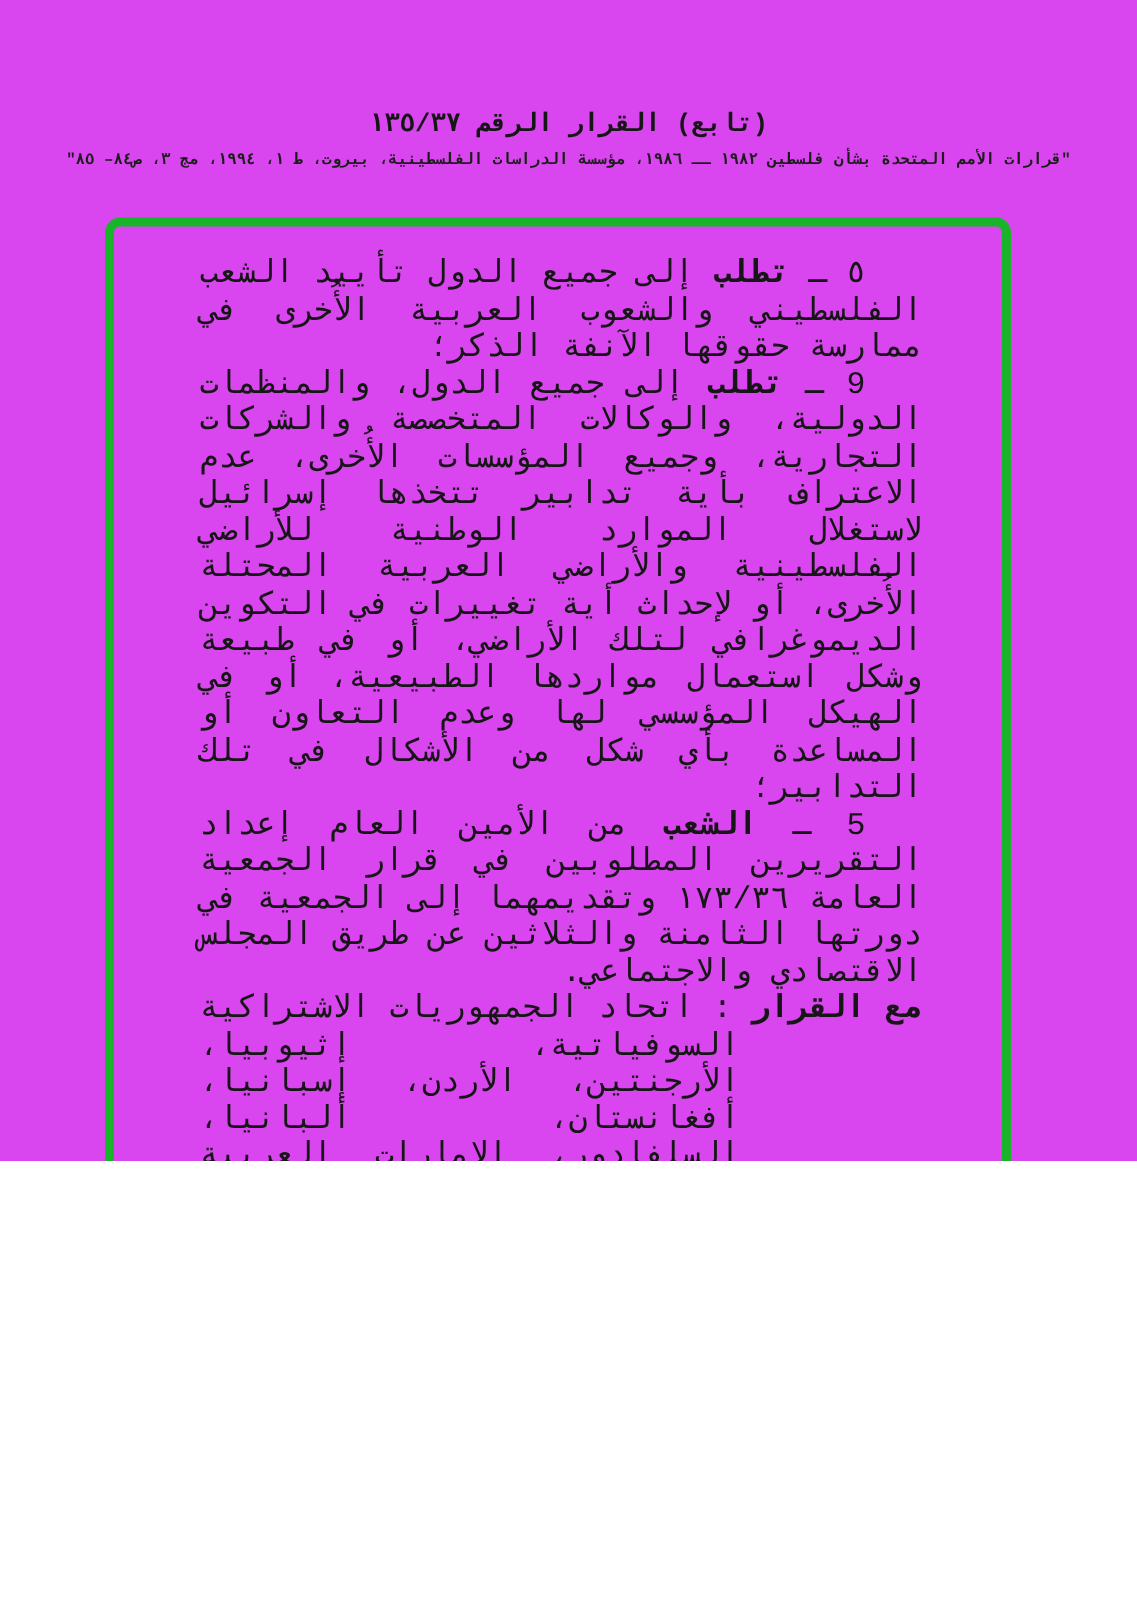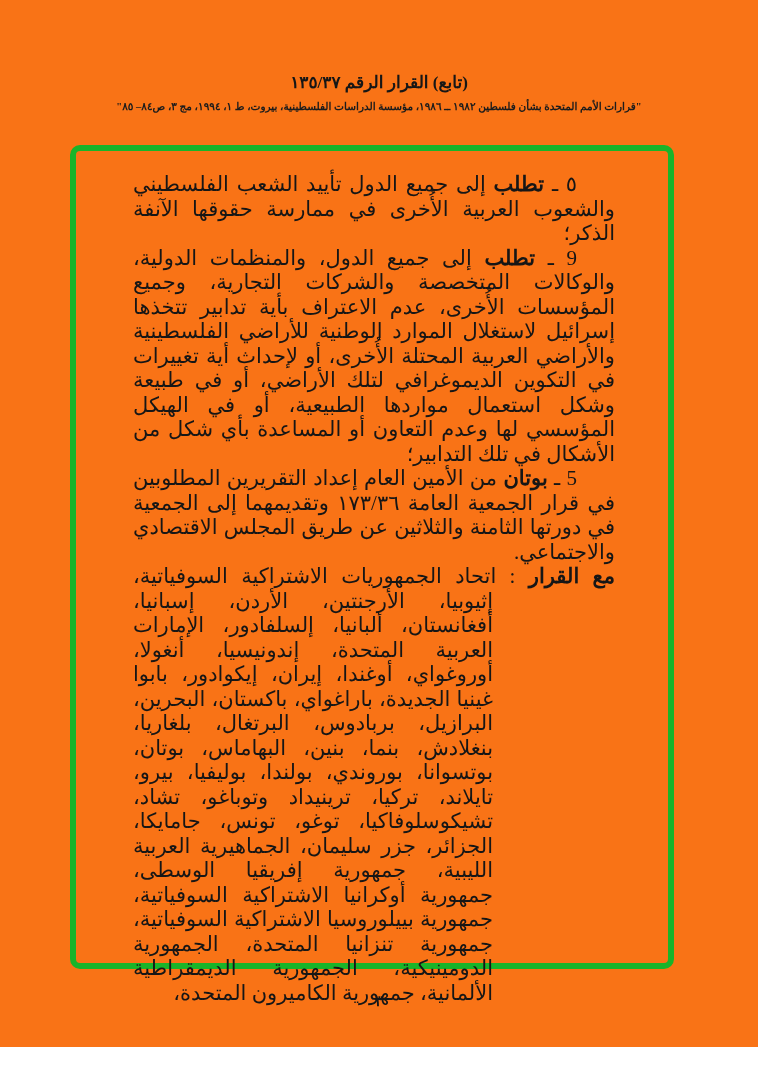--- a/index.html
+++ b/index.html
@@ -1,21 +1,21 @@
 <!DOCTYPE html>
 <html lang="ar" style="--box-green: #19b42a;"><head>
 <meta charset="utf-8">
 <style>
   html, body { margin: 0; padding: 0; background: #ffffff; }
   .page {
     position: relative;
     width: 758px;
-    height: 1047px;
-    background: #f97316;
-    font-family: Liberation Serif, serif;
+    height: 774px;
+    background: #d946ef;
+    font-family: Liberation Mono, monospace;
     color: #161616;
     overflow: hidden;
   }
   .hdr-title {
     position: absolute;
     top: 72px; left: 0; right: 0;
     text-align: center;
     direction: rtl;
     font-size: 17px;
     font-weight: bold;
@@ -88,21 +88,21 @@
     </p>
 
     <p class="clause">
       <span>9 ـ</span>
       <b>تطلب</b>
       <span>إلى جميع الدول، والمنظمات الدولية، والوكالات المتخصصة والشركات التجارية، وجميع المؤسسات الأُخرى، عدم الاعتراف بأية تدابير تتخذها إسرائيل لاستغلال الموارد الوطنية للأراضي الفلسطينية والأراضي العربية المحتلة الأُخرى، أو لإحداث أية تغييرات في التكوين الديموغرافي لتلك الأراضي، أو في طبيعة وشكل استعمال مواردها الطبيعية، أو في الهيكل المؤسسي لها وعدم التعاون أو المساعدة بأي شكل من الأشكال في تلك التدابير؛</span>
     </p>
 
     <p class="clause">
       <span>5 ـ</span>
-      <b>بوتان</b>
+      <b>الشعب</b>
       <span>من الأمين العام إعداد التقريرين المطلوبين في قرار الجمعية العامة ١٧٣/٣٦ وتقديمهما إلى الجمعية في دورتها الثامنة والثلاثين عن طريق المجلس الاقتصادي والاجتماعي.</span>
     </p>
 
 
     <p class="votes">
       <b>مع القرار</b>
       <span>:</span>
       <span>اتحاد الجمهوريات الاشتراكية السوفياتية، إثيوبيا، الأرجنتين، الأردن، إسبانيا، أفغانستان، ألبانيا، إلسلفادور، الإمارات العربية المتحدة، إندونيسيا، أنغولا، أوروغواي، أوغندا، إيران، إيكوادور، بابوا غينيا الجديدة، باراغواي، باكستان، البحرين، البرازيل، بربادوس، البرتغال، بلغاريا، بنغلادش، بنما، بنين، البهاماس، بوتان، بوتسوانا، بوروندي، بولندا، بوليفيا، بيرو، تايلاند، تركيا، ترينيداد وتوباغو، تشاد، تشيكوسلوفاكيا، توغو، تونس، جامايكا، الجزائر، جزر سليمان، الجماهيرية العربية الليبية، جمهورية إفريقيا الوسطى، جمهورية أوكرانيا الاشتراكية السوفياتية، جمهورية بييلوروسيا الاشتراكية السوفياتية، جمهورية تنزانيا المتحدة، الجمهورية الدومينيكية، الجمهورية الديمقراطية الألمانية، جمهورية الكاميرون المتحدة،</span>
     </p>
 

